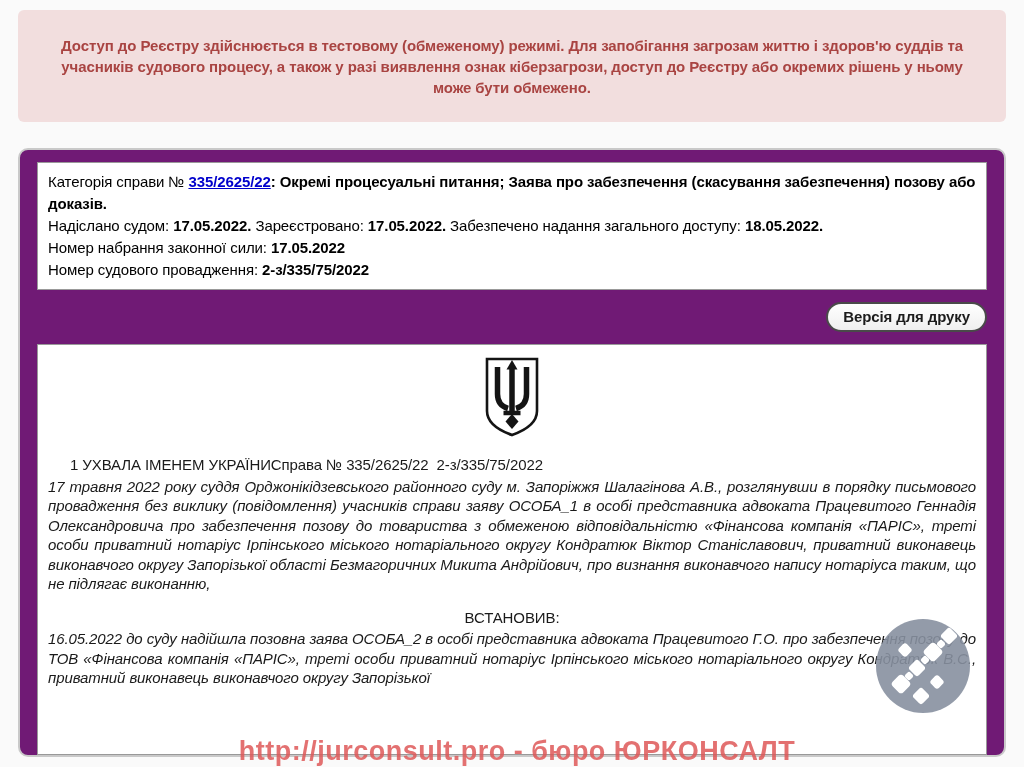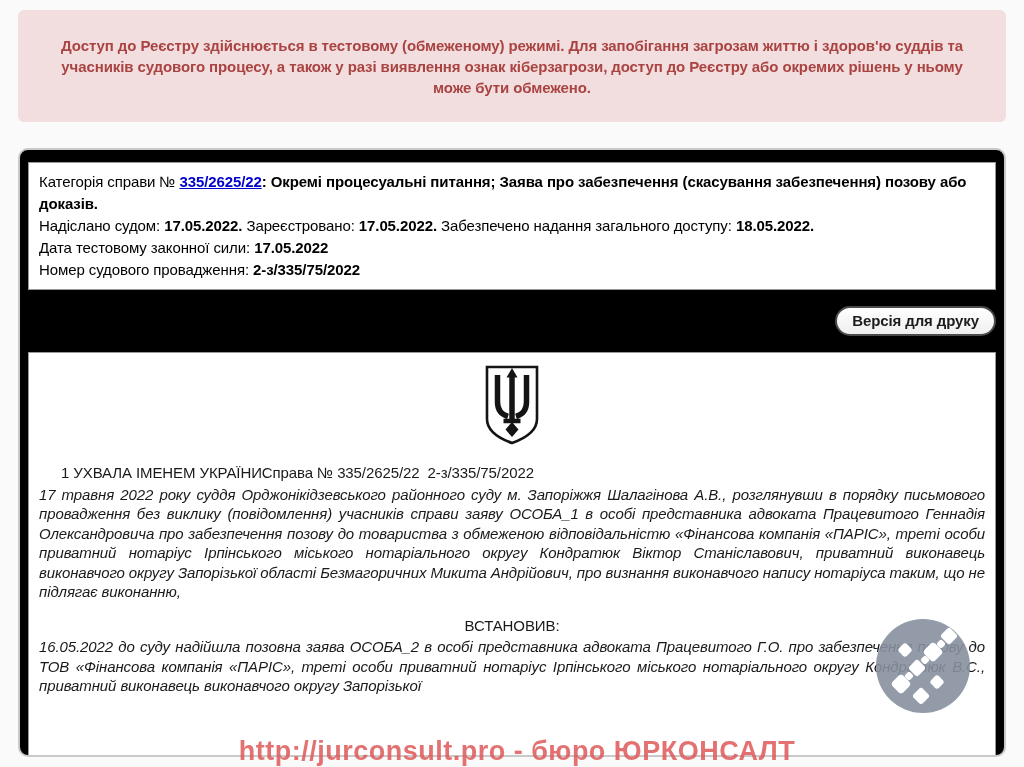--- a/index.html
+++ b/index.html
@@ -25,44 +25,44 @@
     font-weight:bold;
     font-size:15px;
     line-height:21px;
     text-align:center;
     letter-spacing:-0.1px;
   }
   
   .card {
     margin:26px 18px 0;
     height:609px;
-    background:#000000;
+    background:#701a75;
     border:2px solid #c9c9c9;
     border-radius:10px;
-    padding:12px 8px 0;
+    padding:12px 17px 0;
     overflow:hidden;
   }
   .info-box {
     background:#fff;
     border:1px solid #999;
     padding:8px 10px;
     font-size:15px;
     line-height:22px;
     color:#000;
     letter-spacing:-0.1px;
   }
   .info-box b { font-weight:bold; }
   .case-link {
     color:#0000cc;
     font-weight:bold;
     text-decoration:underline;
     cursor:pointer;
   }
   .toolbar {
-    height:62px;
+    height:54px;
     display:flex; align-items:center; justify-content:flex-end;
   }
   .print-btn {
     font-family:inherit;
     font-size:15px;
     font-weight:bold;
     color:#1c1c1c;
     background:linear-gradient(#ffffff,#efefef);
     border:2px solid #4a4a4a;
     border-radius:16px;
@@ -120,21 +120,21 @@
 <div class="card">
 
   <div class="info-box">
     <div>
       <span>Категорія справи № </span><a class="case-link" href="#">335/2625/22</a><b>: Окремі процесуальні питання; Заява про забезпечення (скасування забезпечення) позову або доказів.</b>
     </div>
     <div>
       <span>Надіслано судом: </span><b>17.05.2022.</b><span> Зареєстровано: </span><b>17.05.2022.</b><span> Забезпечено надання загального доступу: </span><b>18.05.2022.</b>
     </div>
     <div>
-      <span>Дата тестовому законної сили: </span><b>17.05.2022</b>
+      <span>Номер набрання законної сили: </span><b>17.05.2022</b>
     </div>
     <div>
       <span>Номер судового провадження: </span><b>2-з/335/75/2022</b>
     </div>
   </div>
 
   <div class="toolbar">
     <button class="print-btn">Версія для друку</button>
   </div>
 

